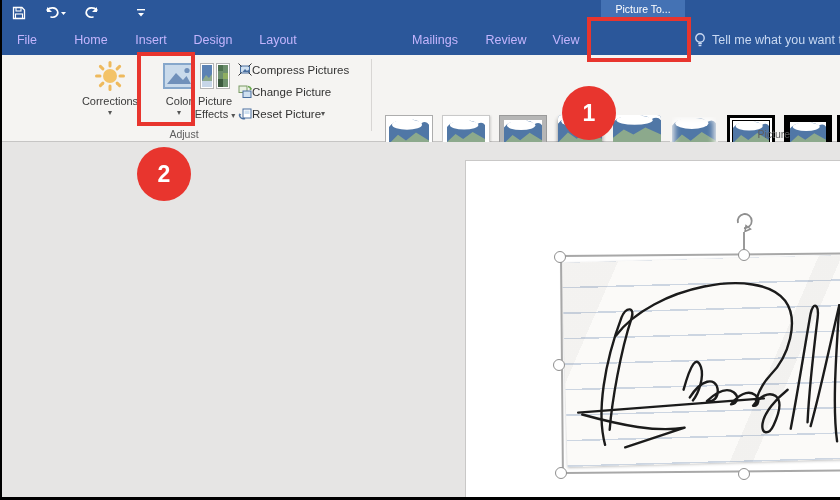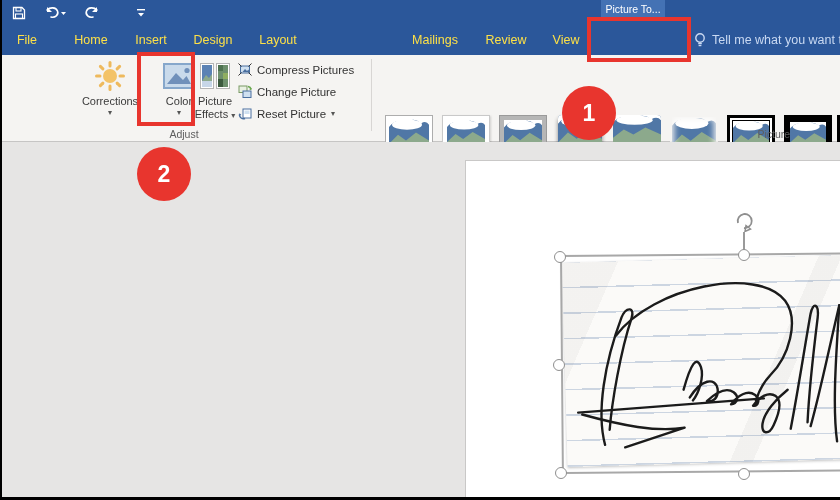--- a/index.html
+++ b/index.html
@@ -5,40 +5,40 @@
   * { margin:0; padding:0; box-sizing:border-box; }
   html,body { width:840px; height:500px; overflow:hidden; }
   body { position:relative; font-family:"Liberation Sans", sans-serif; background:#e6e5e4; }
 
   
   .titlebar { position:absolute; left:0; top:0; width:840px; height:25px; background:#2b579a; }
   .edge-left { position:absolute; left:0; top:0; width:2px; height:500px; background:#000; z-index:60; }
   .edge-bottom { position:absolute; left:0; top:497px; width:840px; height:3px; background:#000; z-index:60; }
   .qat { position:absolute; left:10px; top:2px; display:flex; align-items:center; gap:14px; }
   .qat-btn { display:flex; align-items:center; height:21px; padding:0 2px; cursor:default; }
-  .ctx-tab-header { position:absolute; left:601px; top:0; width:64px; height:19px; background:#4472b4;
+  .ctx-tab-header { position:absolute; left:601px; top:0; width:84px; height:19px; background:#4472b4;
     color:#fff; font-size:10.5px; text-align:center; line-height:19px; }
 
   
   .tabrow { position:absolute; left:0; top:25px; width:840px; height:30px; background:#2b579a; }
-  .tab { position:absolute; top:0; height:30px; line-height:30px; color:#fde047; font-size:12.5px;
+  .tab { position:absolute; top:0; height:30px; line-height:30px; color:#c4b5fd; font-size:12.5px;
     transform:translateX(-50%); white-space:nowrap; cursor:default; }
   .tab-format { position:absolute; left:600px; top:1px; width:85px; height:29px; background:#fff;
     color:#2b579a; font-size:12.5px; text-align:center; line-height:29px; }
   .tellme { position:absolute; left:694px; top:0; height:30px; display:flex; align-items:center; gap:6px;
     color:#c9d9f2; font-size:12.5px; white-space:nowrap; }
 
   
   .ribbon { position:absolute; left:0; top:55px; width:840px; height:87px; background:#f5f4f2;
     border-bottom:1px solid #c6c5c4; }
   .big-btn { position:absolute; top:3px; height:80px; text-align:center; font-size:11px; color:#3b3b3b; }
   .big-btn .bicon { height:32px; display:flex; align-items:center; justify-content:center; margin-top:2px; }
   .big-btn .blabel { line-height:13px; margin-top:3px; }
   .drop { font-size:8px; color:#555; line-height:10px; }
-  .small-btn { position:absolute; left:238px; height:17px; display:flex; align-items:center; gap:5px;
+  .small-btn { position:absolute; left:238px; height:17px; display:flex; align-items:center; 
     font-size:11.5px; color:#333; white-space:nowrap; }
   .group-label { position:absolute; top:73px; font-size:10.5px; color:#5e5e5e; transform:translateX(-50%); }
   .vsep { position:absolute; top:4px; width:1px; height:72px; background:#d8d6d4; }
 
   
   .thumb { position:absolute; top:60px; width:48px; height:44px; }
   .thumb svg { display:block; width:100%; height:100%; }
   .st-frame  { background:#fff; border:1px solid #adadad; padding:3px; }
   .st-matte  { background:#fff; border:1px solid #c9c9c9; padding:4px 4px 6px 4px; box-shadow:1px 1px 2px rgba(0,0,0,.15); }
   .st-metal  { background:#b6b6b6; border:1px solid #9a9a9a; padding:4px; }

